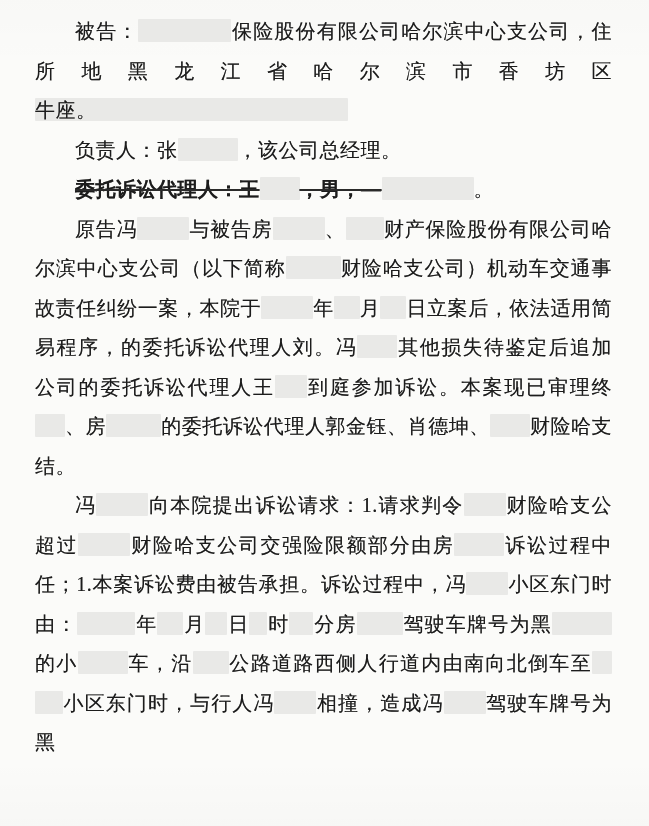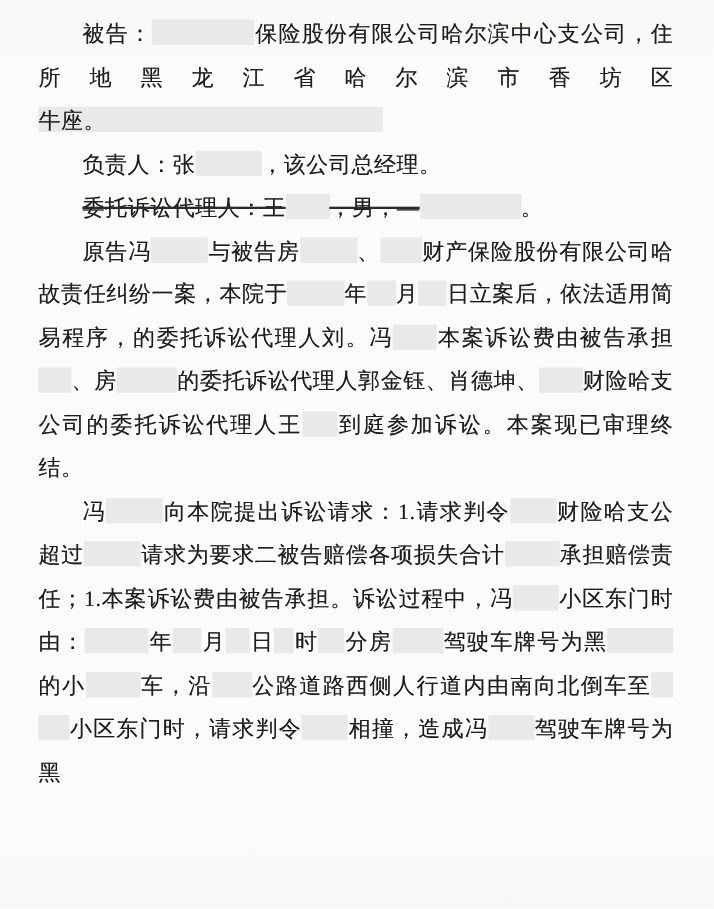--- a/index.html
+++ b/index.html
@@ -45,45 +45,47 @@
   .line.indent {
     text-indent: 40px;
   }
   .seg {
     display: inline;
   }
   .seg.strike {
     text-decoration: line-through;
     text-decoration-thickness: 1.5px;
     text-decoration-color: #2a2a2a;
+    font-weight: bold;
   }
   .redact {
     display: inline-block;
     height: 23px;
     vertical-align: -4px;
     background: #e9e9e7;
     border-radius: 1px;
   }
 </style>
 </head>
 <body>
 
 <div class="page">
   <div class="doc-body">
       <div class="line indent justify"><span class="seg">被告：</span><span class="redact" style="width: 93px; background: rgb(233, 233, 231);"></span><span class="seg">保险股份有限公司哈尔滨中心支公司，住</span></div>
       <div class="line justify"><span class="seg">所地黑龙江省哈尔滨市香坊区</span><span class="redact" style="width: 313px; background: rgb(233, 233, 231);"></span></div>
       <div class="line"><span class="seg">牛座。</span></div>
       <div class="line indent"><span class="seg">负责人：张</span><span class="redact" style="width: 60px; background: rgb(233, 233, 231);"></span><span class="seg">，该公司总经理。</span></div>
       <div class="line indent"><span class="seg strike">委托诉讼代理人：王</span><span class="redact" style="width: 40px; background: rgb(233, 233, 231);"></span><span class="seg strike">，男，—</span><span class="redact" style="width: 92px; background: rgb(233, 233, 231);"></span><span class="seg">。</span></div>
       <div class="line indent justify"><span class="seg">原告冯</span><span class="redact" style="width: 52px; background: rgb(233, 233, 231);"></span><span class="seg">与被告房</span><span class="redact" style="width: 52px; background: rgb(233, 233, 231);"></span><span class="seg">、</span><span class="redact" style="width: 38px; background: rgb(233, 233, 231);"></span><span class="seg">财产保险股份有限公司哈</span></div>
+      <div class="line justify"><span class="seg">尔滨中心支公司（以下简称</span><span class="redact" style="width: 55px; background: rgb(233, 233, 231);"></span><span class="seg">财险哈支公司）机动车交通事</span></div>
       <div class="line justify"><span class="seg">故责任纠纷一案，本院于</span><span class="redact" style="width: 52px; background: rgb(233, 233, 231);"></span><span class="seg">年</span><span class="redact" style="width: 26px; background: rgb(233, 233, 231);"></span><span class="seg">月</span><span class="redact" style="width: 26px; background: rgb(233, 233, 231);"></span><span class="seg">日立案后，依法适用简</span></div>
-      <div class="line justify"><span class="seg">易程序，的委托诉讼代理人刘。冯</span><span class="redact" style="width: 40px; background: rgb(233, 233, 231);"></span><span class="seg">本案诉讼费由被告承担</span></div>
+      <div class="line justify"><span class="seg">易程序，的委托诉讼代理人刘。冯</span><span class="redact" style="width: 40px; background: rgb(233, 233, 231);"></span><span class="seg">其他损失待鉴定后追加</span></div>
+      <div class="line justify"><span class="seg">公司的委托诉讼代理人王</span><span class="redact" style="width: 32px; background: rgb(233, 233, 231);"></span><span class="seg">到庭参加诉讼。本案现已审理终</span></div>
       <div class="line justify"><span class="redact" style="width: 30px; background: rgb(233, 233, 231);"></span><span class="seg">、房</span><span class="redact" style="width: 55px; background: rgb(233, 233, 231);"></span><span class="seg">的委托诉讼代理人郭金钰、肖德坤、</span><span class="redact" style="width: 40px; background: rgb(233, 233, 231);"></span><span class="seg">财险哈支</span></div>
-      <div class="line justify"><span class="seg">公司的委托诉讼代理人王</span><span class="redact" style="width: 32px; background: rgb(233, 233, 231);"></span><span class="seg">到庭参加诉讼。本案现已审理终</span></div>
       <div class="line"><span class="seg">结。</span></div>
       <div class="line indent justify"><span class="seg">冯</span><span class="redact" style="width: 52px; background: rgb(233, 233, 231);"></span><span class="seg">向本院提出诉讼请求：1.请求判令</span><span class="redact" style="width: 42px; background: rgb(233, 233, 231);"></span><span class="seg">财险哈支公</span></div>
-      <div class="line justify"><span class="seg">超过</span><span class="redact" style="width: 52px; background: rgb(233, 233, 231);"></span><span class="seg">请求为要求二被告赔偿各项损失合计</span><span class="redact" style="width: 50px; background: rgb(233, 233, 231);"></span><span class="seg">承担赔偿责</span></div>
+      <div class="line justify"><span class="seg">超过</span><span class="redact" style="width: 52px; background: rgb(233, 233, 231);"></span><span class="seg">财险哈支公司交强险限额部分由房</span><span class="redact" style="width: 50px; background: rgb(233, 233, 231);"></span><span class="seg">诉讼过程中</span></div>
       <div class="line justify"><span class="seg">任；1.本案诉讼费由被告承担。诉讼过程中，冯</span><span class="redact" style="width: 42px; background: rgb(233, 233, 231);"></span><span class="seg">小区东门时</span></div>
       <div class="line justify"><span class="seg">由：</span><span class="redact" style="width: 58px; background: rgb(233, 233, 231);"></span><span class="seg">年</span><span class="redact" style="width: 26px; background: rgb(233, 233, 231);"></span><span class="seg">月</span><span class="redact" style="width: 22px; background: rgb(233, 233, 231);"></span><span class="seg">日</span><span class="redact" style="width: 18px; background: rgb(233, 233, 231);"></span><span class="seg">时</span><span class="redact" style="width: 24px; background: rgb(233, 233, 231);"></span><span class="seg">分房</span><span class="redact" style="width: 46px; background: rgb(233, 233, 231);"></span><span class="seg">驾驶车牌号为黑</span><span class="redact" style="width: 60px; background: rgb(233, 233, 231);"></span></div>
       <div class="line justify"><span class="seg">的小</span><span class="redact" style="width: 50px; background: rgb(233, 233, 231);"></span><span class="seg">车，沿</span><span class="redact" style="width: 36px; background: rgb(233, 233, 231);"></span><span class="seg">公路道路西侧人行道内由南向北倒车至</span><span class="redact" style="width: 20px; background: rgb(233, 233, 231);"></span></div>
-      <div class="line justify"><span class="redact" style="width: 28px; background: rgb(233, 233, 231);"></span><span class="seg">小区东门时，请求判令</span><span class="redact" style="width: 42px; background: rgb(233, 233, 231);"></span><span class="seg">相撞，造成冯</span><span class="redact" style="width: 42px; background: rgb(233, 233, 231);"></span><span class="seg">驾驶车牌号为黑</span></div>
+      <div class="line justify"><span class="redact" style="width: 28px; background: rgb(233, 233, 231);"></span><span class="seg">小区东门时，与行人冯</span><span class="redact" style="width: 42px; background: rgb(233, 233, 231);"></span><span class="seg">相撞，造成冯</span><span class="redact" style="width: 42px; background: rgb(233, 233, 231);"></span><span class="seg">驾驶车牌号为黑</span></div>
     </div>
 </div>
 
 </body></html>

